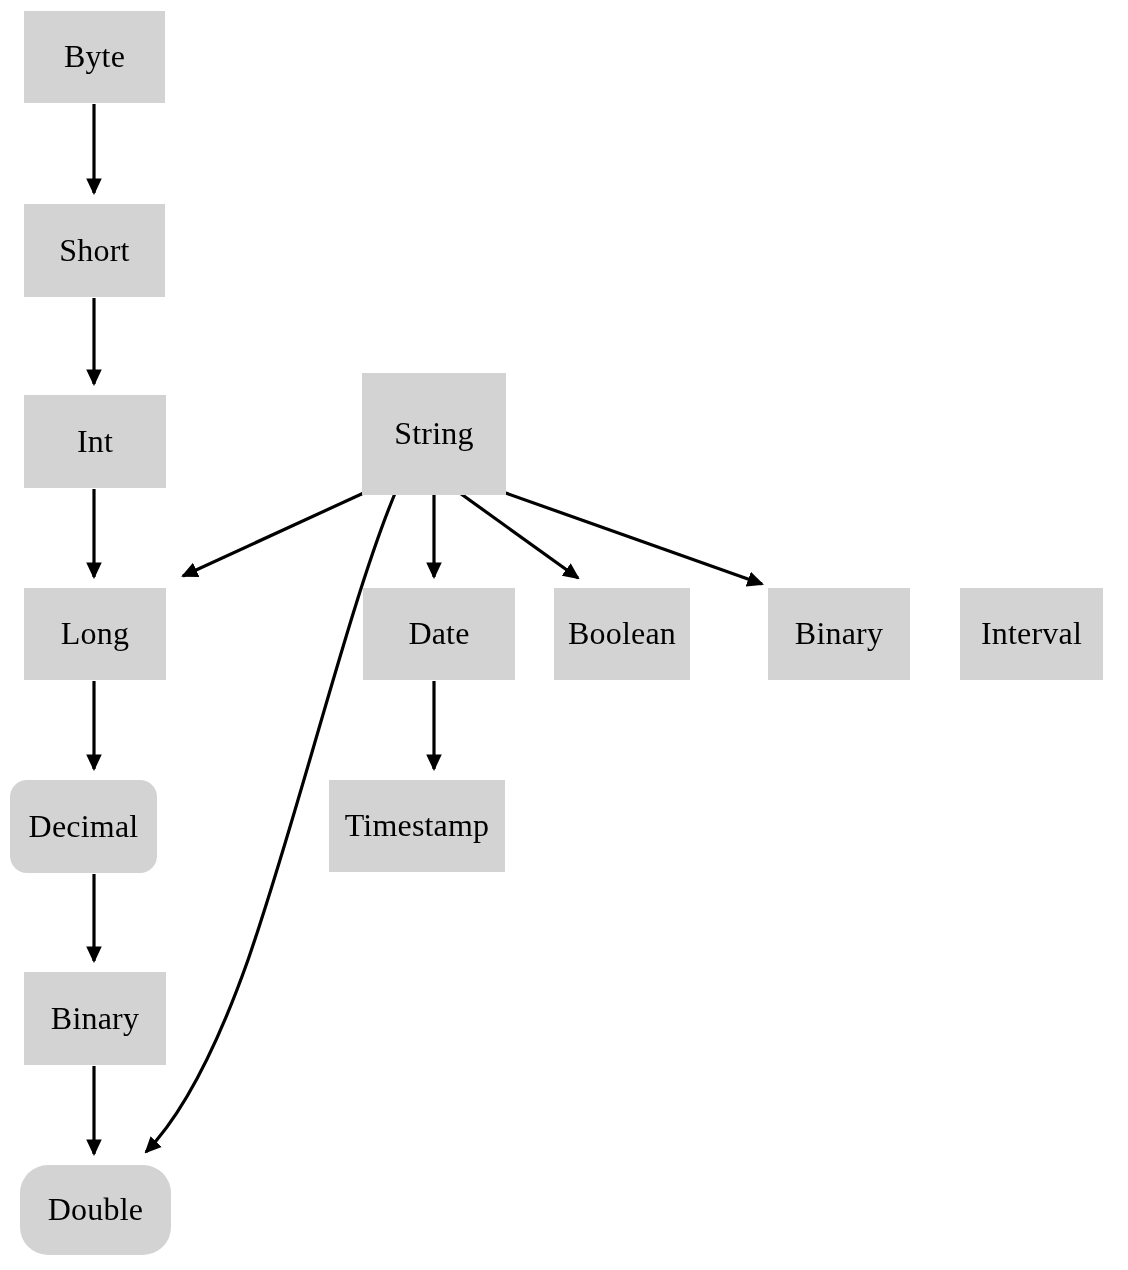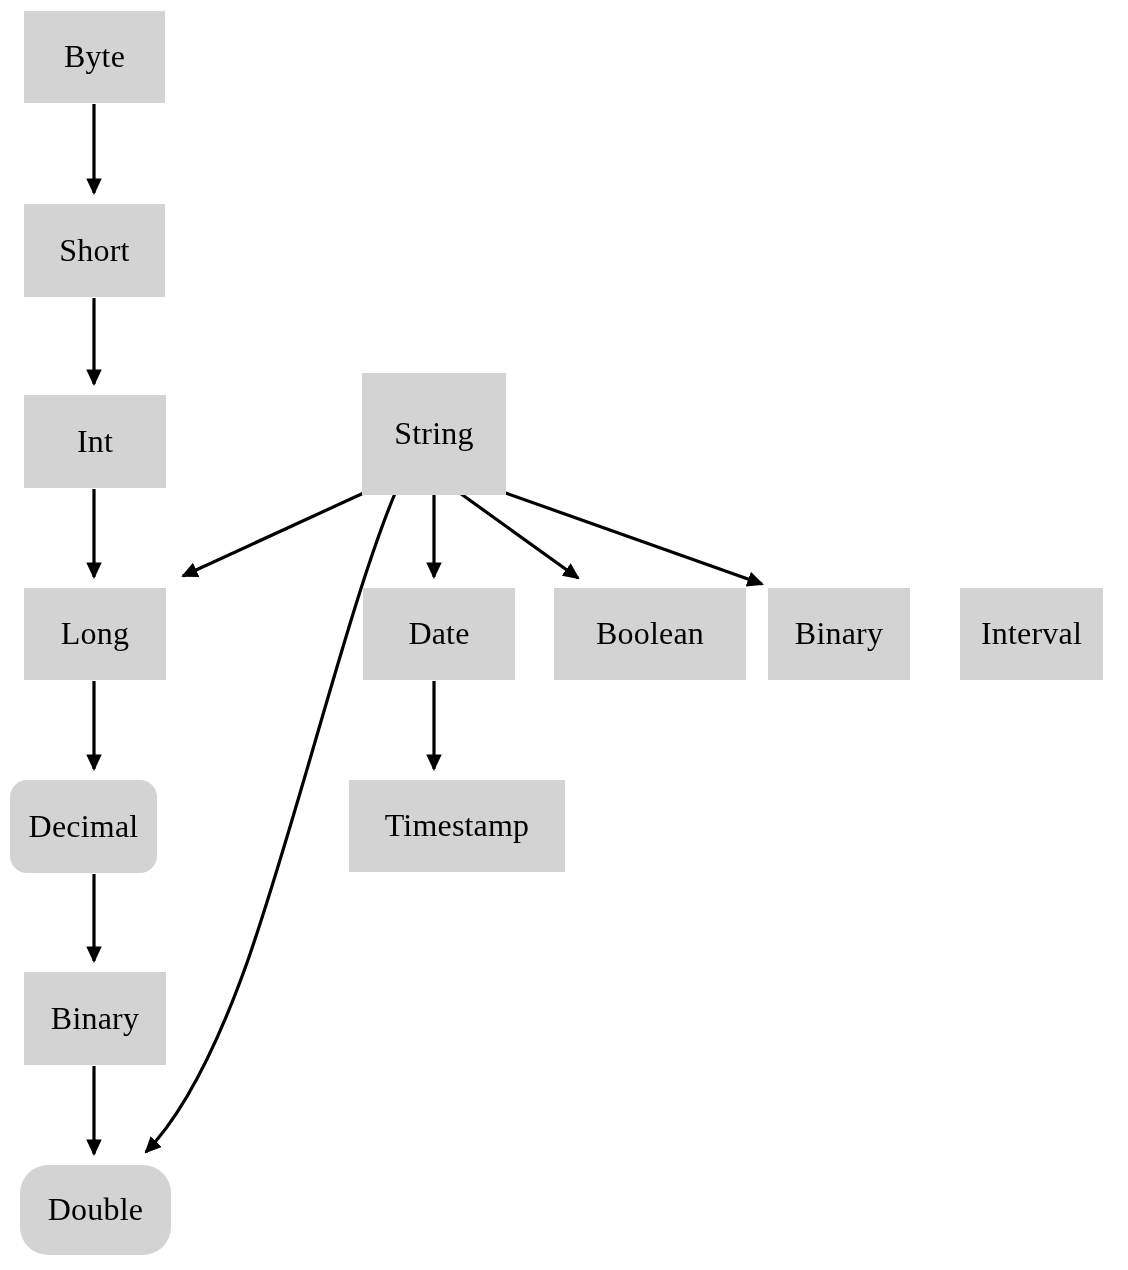--- a/index.html
+++ b/index.html
@@ -100,25 +100,25 @@
   </div>
 
   <div class="node" style="left:362px; top:373px; width:144px; height:122px;">
     <span class="node-label">String</span>
   </div>
 
   <div class="node" style="left:363px; top:588px; width:152px; height:92px;">
     <span class="node-label">Date</span>
   </div>
 
-  <div class="node" style="left:329px; top:780px; width:216px; height:92px;margin-left:20px;">
+  <div class="node" style="left:329px; top:780px; width:176px; height:92px;">
     <span class="node-label">Timestamp</span>
   </div>
 
-  <div class="node" style="left:554px; top:588px; width:192px; height:92px;">
+  <div class="node" style="left:554px; top:588px; width:136px; height:92px;">
     <span class="node-label">Boolean</span>
   </div>
 
   <div class="node" style="left:768px; top:588px; width:142px; height:92px;">
     <span class="node-label">Binary</span>
   </div>
 
   <div class="node" style="left:960px; top:588px; width:143px; height:92px;">
     <span class="node-label">Interval</span>
   </div>

